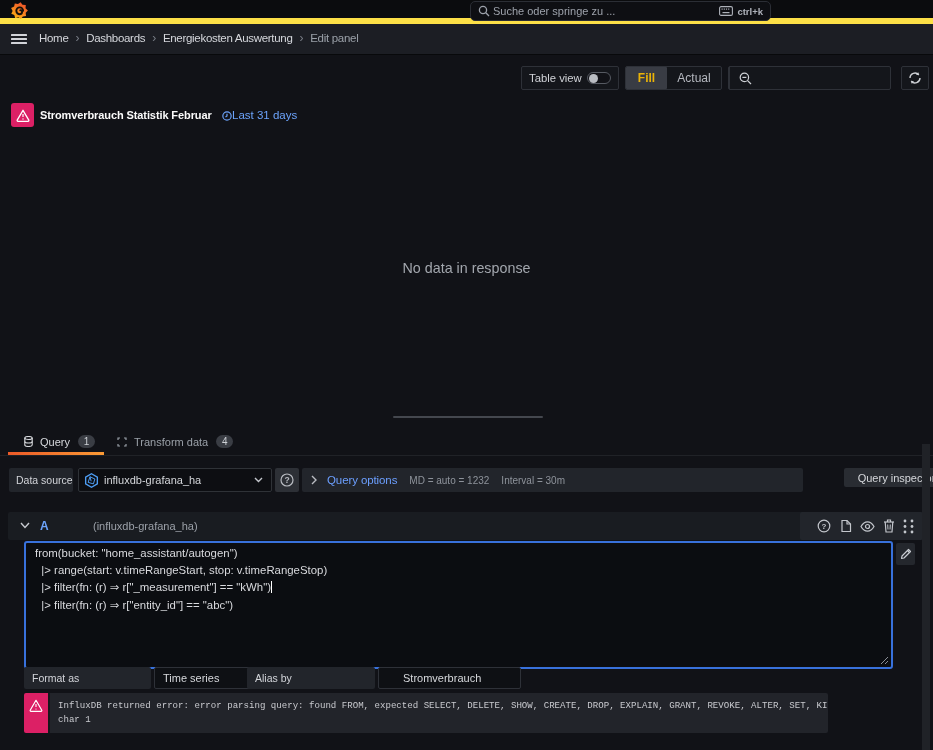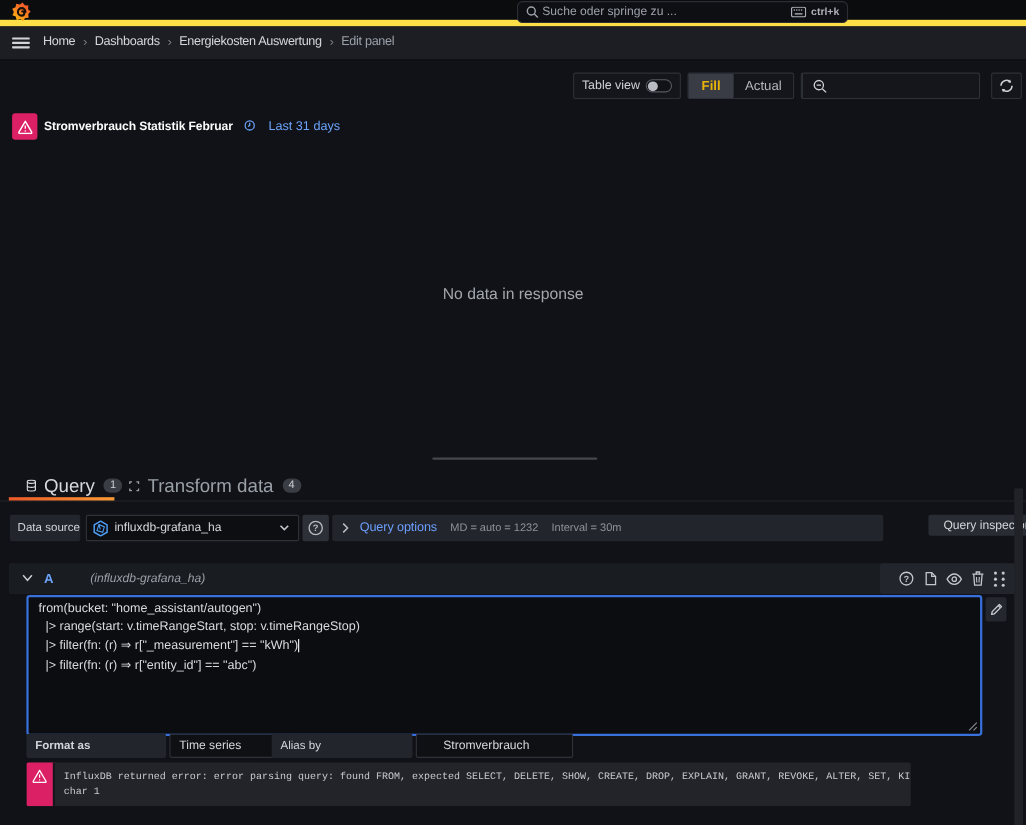--- a/index.html
+++ b/index.html
@@ -36,30 +36,30 @@
   #timepick { left:728px; width:163px; padding:0; }
   #timepick .tp { display:flex; align-items:center; height:100%; padding:0 6px 0 9px; white-space:nowrap; font-size:11.5px; }
   #timepick .zo { width:31px; height:100%; border-left:1px solid #2e3138; display:flex; align-items:center; justify-content:center; }
   #timepick .cet { color:#eb7b18; font-weight:700; font-size:9px; margin-left:5px; }
   #refreshbtn { left:901px; width:28px; justify-content:center; }
 
   
   #alertsq { position:absolute; left:11px; top:103px; width:23px; height:24px; background:#dc2065; border-radius:3px;
      display:flex; align-items:center; justify-content:center; }
   #ptitle { position:absolute; left:40px; top:109px; font-size:11px; letter-spacing:-0.1px; font-weight:700; color:#fbfbfb; }
-  #pdays { position:absolute; left:222px; top:109px; display:flex; align-items:flex-start; gap:12px; color:#6ca3fb; font-size:11.5px; }
+  #pdays { position:absolute; left:222px; top:109px; display:flex; align-items:flex-end; gap:0; color:#6ca3fb; font-size:11.5px; }
 
   #nodata { position:absolute; left:0; top:260px; width:933px; text-align:center; color:#a3a7ae; font-size:14.3px; }
   #divider { position:absolute; left:393px; top:416px; width:150px; height:2px; background:#44474e; border-radius:1px; }
 
   
   #tabs { position:absolute; left:0; top:428px; width:933px; height:28px; border-bottom:1px solid #202227; }
   #tabQ { position:absolute; left:24px; top:0; height:27px; display:flex; align-items:center; }
   #tabT { position:absolute; left:117px; top:0; height:27px; display:flex; align-items:center; }
-  .tabtxt { font-size:17px; color:#d7d9dd; font-weight:500; margin-left:7px; }
+  .tabtxt { font-size:11px; color:#d7d9dd; font-weight:500; margin-left:7px; }
   .tabtxt.dim { color:#9aa0a8; }
   .badge { margin-left:8px; min-width:17px; height:13px; background:#3a3d44; border-radius:7px; color:#ced1d6;
      font-size:10px; display:flex; align-items:center; justify-content:center; padding:0 4px; }
   #tabline { position:absolute; left:8px; top:452px; width:96px; height:3px; background:linear-gradient(90deg,#ec5a28,#fa9a35); }
 
   
   .lbl { background:#22252b; border-radius:2px; height:24px; display:flex; align-items:center; color:#d2d4d9; font-size:10.5px; }
   #dslbl { position:absolute; left:9px; top:468px; width:64px; padding-left:7px; }
   #dssel { position:absolute; left:78px; top:468px; width:194px; height:24px; background:#0d0e12; border:1px solid #2f3237; border-radius:2px;
      display:flex; align-items:center; }
@@ -68,35 +68,35 @@
      display:flex; align-items:center; justify-content:center; }
   #qoptrow { position:absolute; left:302px; top:468px; width:501px; height:24px; background:#22252b; border-radius:2px; display:flex; align-items:center; }
   #qoptrow .qo { color:#6c9fff; font-size:11.5px; letter-spacing:-0.1px; font-weight:500; margin-left:10px; }
   #qoptrow .stats { color:#8e939b; font-size:10px; margin-left:12px; }
   #qinspector { position:absolute; left:806px; top:468px; width:105px; height:19px; background:#292c32; border-radius:2px;
      display:flex; align-items:center; justify-content:center; color:#d5d7db; font-size:11px;margin-left:38px; }
 
   
   #qhdr { position:absolute; left:8px; top:512px; width:907px; height:28px; background:#191c21; border-radius:2px; }
   #qhdr .A { position:absolute; left:32px; top:7px; color:#6ca3fb; font-size:12px; font-weight:700; }
-  #qhdr .nm { position:absolute; left:74px; top:8px; color:#9ba0a8; font-size:11px; font-style:italic; }
+  #qhdr .nm { position:absolute; left:85px; top:8px; color:#9ba0a8; font-size:11px; }
   #qicons { position:absolute; left:792px; top:0; width:123px; height:28px; background:#22252b; border-radius:2px;
      display:flex; align-items:center; justify-content:flex-end; gap:8px; padding-right:9px; }
 
   
   #editor { position:absolute; left:24px; top:541px; width:869px; height:128px; background:#0b0d11;
      border:2px solid #3871dc; border-radius:3px; }
   #editor pre { font-family:"Liberation Sans", sans-serif; font-size:11.4px; letter-spacing:0; line-height:17.2px; color:#d9dade;
      margin:2px 0 0 9px; white-space:pre; }
   #pencilbtn { position:absolute; left:896px; top:543px; width:19px; height:22px; background:#24272d; border-radius:2px;
      display:flex; align-items:center; justify-content:center; }
 
   
   .fbox { position:absolute; height:22px; display:flex; align-items:center; font-size:11px; }
-  #fmtlbl { left:24px; top:667px; width:127px; background:#22252b; border-radius:2px; color:#d2d4d9; padding-left:8px; font-weight:700; font-size:10.5px;}
+  #fmtlbl { left:24px; top:667px; width:127px; background:#22252b; border-radius:2px; color:#d2d4d9; padding-left:8px; font-weight:400; font-size:10.5px;}
   #fmtsel { left:154px; top:667px; width:112px; background:#0e1014; border:1px solid #2e3138; border-radius:2px; color:#d6d8dc; padding-left:8px; font-size:11px; justify-content:space-between;}
   #aliaslbl { left:247px; top:667px; width:128px; background:#22252b; border-radius:2px; color:#d2d4d9; padding-left:8px; font-weight:500; font-size:10.5px;}
   #aliasinp { left:378px; top:667px; width:143px; background:#0e1014; border:1px solid #2e3138; border-radius:2px; color:#d6d8dc; padding-left:24px; font-size:11px;}
 
   
   #err { position:absolute; left:24px; top:693px; width:804px; height:40px; display:flex; border-radius:2px; overflow:hidden; }
   #err .icon { width:26px; background:#dc2065; display:flex; align-items:flex-start; justify-content:center; flex:none; padding-top:6px; border-right:2px solid #16171b; }
   #err .body { flex:1; background:#22242a; padding:6px 0 0 8px; font-family:"Liberation Mono", monospace;
      font-size:9.1px; line-height:14.4px; color:#c9cacf; white-space:pre; }
 

